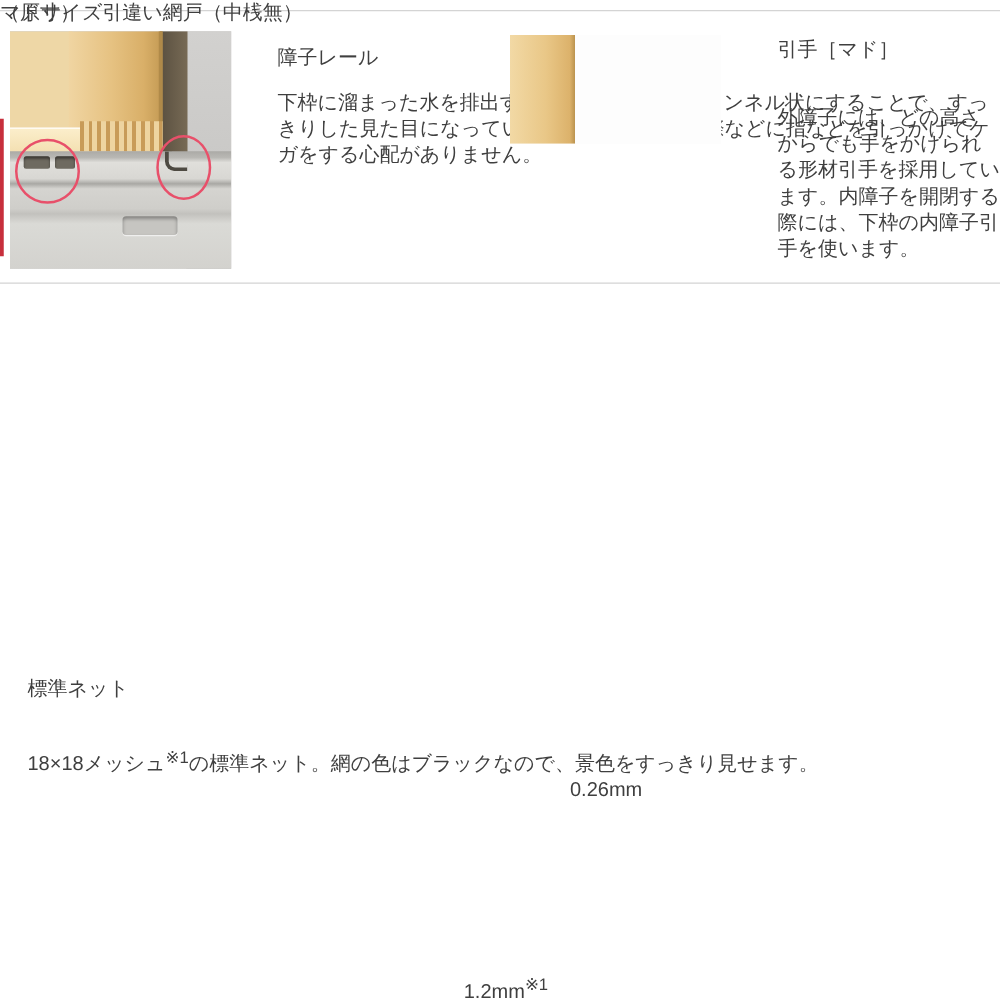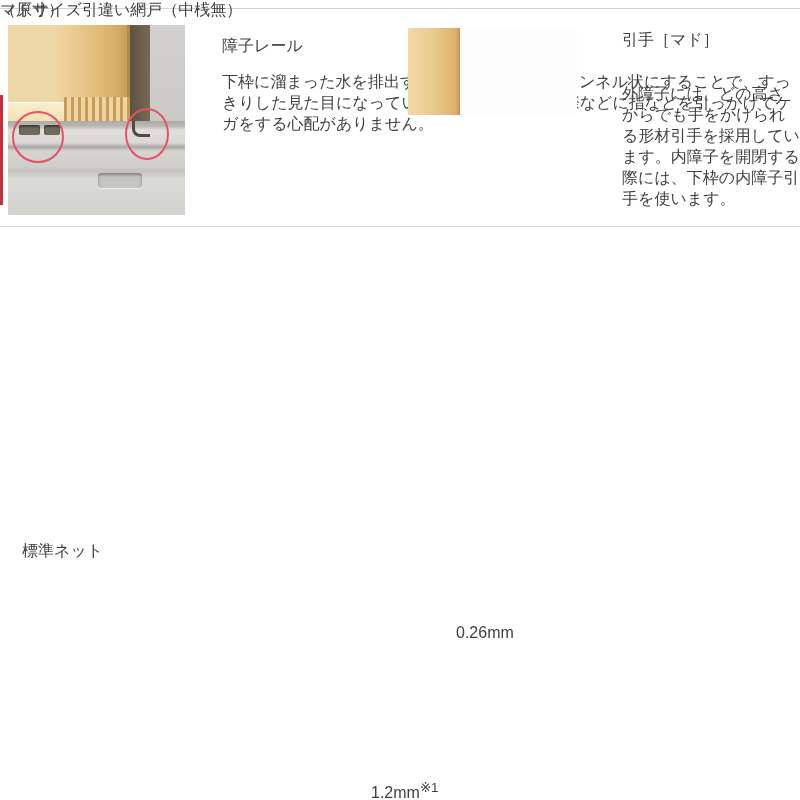--- a/index.html
+++ b/index.html
@@ -166,20 +166,23 @@
       <div class="sash-right">
         <div class="pane"></div>
       </div>
       <div class="mullion"></div>
     </div>
     <div class="foot" style="left:16px"></div>
     <div class="foot" style="right:16px"></div>
   </div>
 
   <div class="abs net-head" style="left:22px;top:541px">標準ネット</div>
+  <div class="abs net-desc" style="left:22px;top:598px">
+    <span>18×18メッシュ</span><sup>※1</sup><span>の標準ネット。網の色はブラックなので、景色をすっきり見せます。</span>
+  </div>
 
   <div class="abs mesh-swatch"></div>
   <div class="abs swatch-caption">（原寸）</div>
 
   <div class="abs big-arrow"></div>
 
   <div class="abs mesh-circle">
     <div class="strand v" style="left:33px"></div>
     <div class="strand v" style="left:93px"></div>
     <div class="strand h" style="top:13px"></div>

